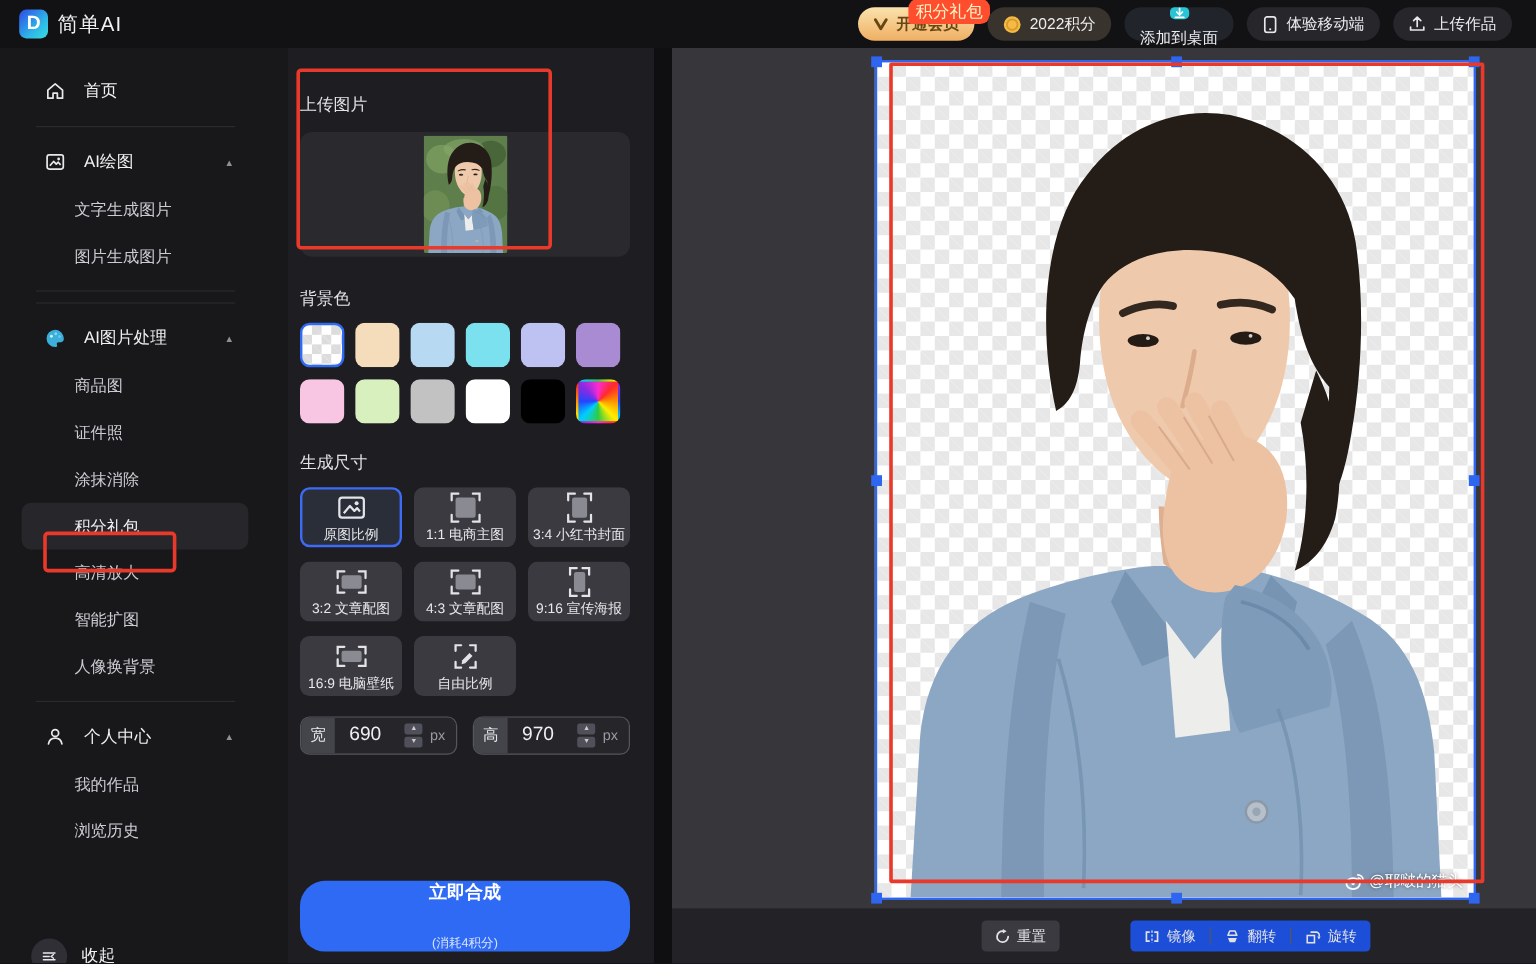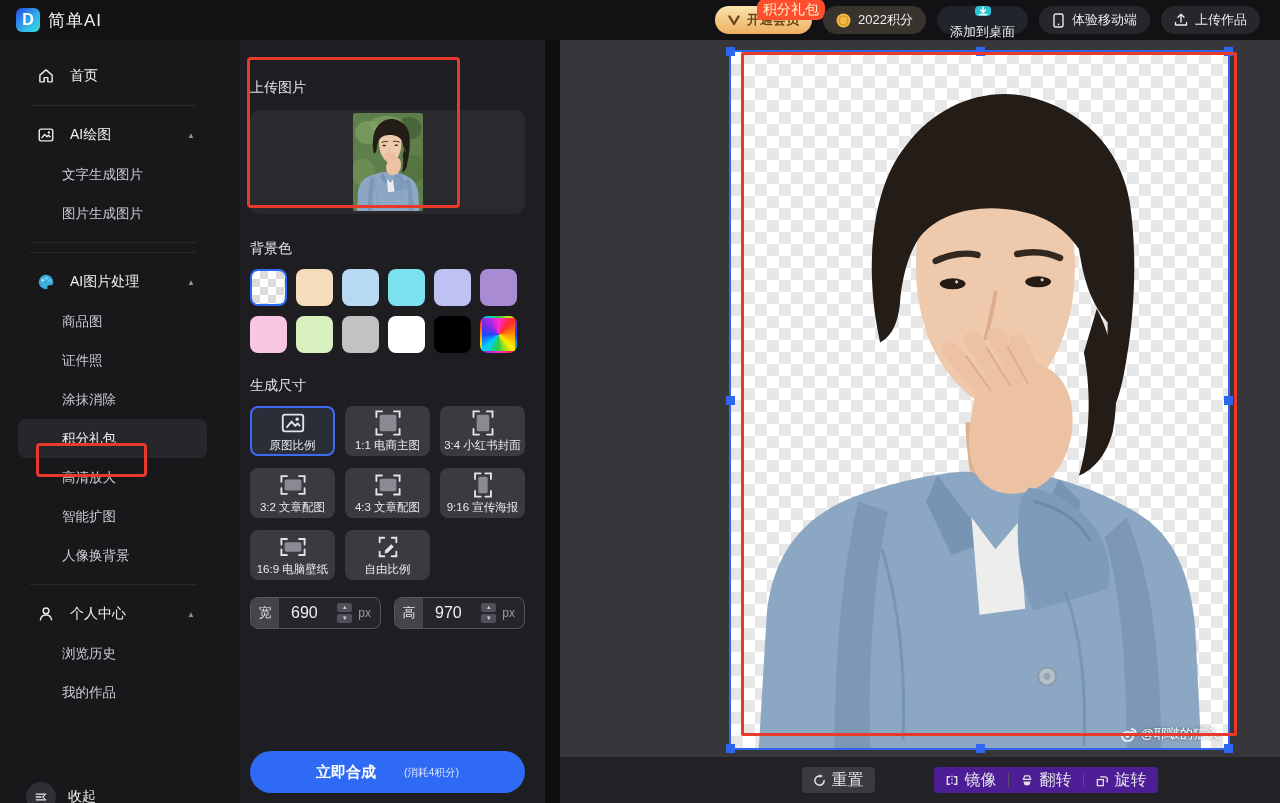--- a/index.html
+++ b/index.html
@@ -61,43 +61,43 @@
   .tile.selected{border-color:#3D6BF5;background:#2A2E38;}
   .tile-lb{font-size:11.5px;color:#E9E9EC;white-space:nowrap;}
   .tile-ic{height:27px;display:flex;align-items:center;}
   .steppers{margin-top:17px;display:flex;gap:13px;}
   .stepper{display:flex;align-items:center;height:32px;border:1px solid #55555C;border-radius:8px;background:#26262A;overflow:hidden;flex:1;}
   .st-label{width:28px;height:100%;background:#44444B;display:flex;align-items:center;justify-content:center;font-size:13px;color:#E6E6EA;flex:none;}
   .st-input{flex:1;min-width:0;background:transparent;border:none;outline:none;color:#F0F0F3;font-size:16px;padding:0 0 0 12px;}
   .st-arrows{display:flex;flex-direction:column;gap:2px;margin-right:6px;cursor:pointer;}
   .st-arrows i{font-style:normal;width:15px;height:9px;background:#50505A;border-radius:2px;color:#C9C9CF;font-size:6px;line-height:9px;text-align:center;}
   .st-unit{font-size:12px;color:#9A9AA2;margin-right:9px;}
-  .submit{position:absolute;left:10px;right:20px;bottom:10px;height:42px;border:none;border-radius:21px;background:#2F6AF5;
-     color:#fff;display:flex;flex-direction:row;align-items:center;justify-content:center;cursor:pointer;line-height:1.15;gap:28px;}
+  .submit{position:absolute;left:10px;right:20px;bottom:10px;height:59px;border:none;border-radius:21px;background:#2F6AF5;
+     color:#fff;display:flex;flex-direction:column;align-items:center;justify-content:center;cursor:pointer;line-height:1.15;gap:28px;}
   .submit .main{font-size:15px;font-weight:bold;}
   .submit .sub{font-size:10.5px;color:#D9E4FF;}
 
   
   .canvas{position:absolute;left:169px;top:10px;width:501px;height:700px;border:2px solid #2E66F0;
      background-color:#fff;background-image:
      linear-gradient(45deg,#E7E7E7 25%,transparent 25%,transparent 75%,#E7E7E7 75%),
      linear-gradient(45deg,#E7E7E7 25%,transparent 25%,transparent 75%,#E7E7E7 75%);
      background-size:24px 24px;background-position:0 0,12px 12px;cursor:move;}
   .cutout{position:absolute;left:0;bottom:0;width:100%;height:100%;}
   .handle{position:absolute;width:9px;height:9px;background:#2E66F0;z-index:6;}
   .h-tl{left:-5px;top:-5px;} .h-tm{left:calc(50% - 4px);top:-5px;} .h-tr{right:-5px;top:-5px;}
   .h-ml{left:-5px;top:calc(50% - 4px);} .h-mr{right:-5px;top:calc(50% - 4px);}
   .h-bl{left:-5px;bottom:-5px;} .h-bm{left:calc(50% - 4px);bottom:-5px;} .h-br{right:-5px;bottom:-5px;}
   .watermark{position:absolute;right:9px;bottom:5px;display:flex;align-items:center;gap:4px;color:#fff;font-size:13px;
      text-shadow:0 0 3px rgba(0,0,0,.55);z-index:4;}
   .preview-footer{position:absolute;left:0;right:0;bottom:0;height:46px;background:#232327;}
   .toolbar{position:absolute;left:169px;width:501px;top:10px;display:flex;justify-content:center;gap:14px;}
-  .pf-btn{height:26px;background:#3A3A40;border:none;border-radius:4px;color:#E2E2E6;font-size:16px;display:flex;
+  .pf-btn{height:26px;background:#3A3A40;border:none;border-radius:4px;color:#E2E2E6;font-size:12px;display:flex;
      align-items:center;gap:6px;padding:0 11px;cursor:pointer;}
-  .tool-group{display:flex;align-items:center;height:26px;background:#4c1d95;border-radius:4px;margin-left:45px;}
+  .tool-group{display:flex;align-items:center;height:26px;background:#1d4ed8;border-radius:4px;margin-left:45px;}
   .tool-group .pf-btn{background:transparent;height:100%;}
   .tg-sep{width:1px;height:14px;background:#55555C;}
 
   
   .anno{position:absolute;border:3px solid #E8392B;border-radius:4px;pointer-events:none;z-index:50;}
   .anno-upload{left:247px;top:57px;width:213px;height:151px;}
   .anno-sidebar{left:36px;top:443px;width:111px;height:34px;}
   .anno-preview{left:741px;top:52px;width:496px;height:684px;border-radius:2px;}
 </style>
 </head>
@@ -265,24 +265,24 @@
           <span class="side-ic">
             <svg width="18" height="18" viewBox="0 0 20 20">
               <circle cx="10" cy="6.5" r="3.2" stroke="#E8E8EC" stroke-width="1.6" fill="none"></circle>
               <path d="M3.8 16.5 C4.5 12.8 7 11.2 10 11.2 C13 11.2 15.5 12.8 16.2 16.5" stroke="#E8E8EC" stroke-width="1.6" fill="none" stroke-linecap="round"></path>
             </svg>
           </span>
           <span class="side-lb">个人中心</span>
           <span class="arrow">▲</span>
         </div>
         <div class="side-sub">
+          <span class="side-lb">我的作品</span>
+        </div>
+        <div class="side-sub">
           <span class="side-lb">浏览历史</span>
-        </div>
-        <div class="side-sub">
-          <span class="side-lb">我的作品</span>
         </div>
         <div class="side-collapse">
           <span class="side-ic circ">
             <svg width="16" height="16" viewBox="0 0 20 20">
               <path d="M4 6.5 H16 M4 10 H10 M4 13.5 H16" stroke="#E8E8EC" stroke-width="1.6" stroke-linecap="round"></path>
               <path d="M14.5 8 L12 10 L14.5 12" stroke="#E8E8EC" stroke-width="1.4" fill="none" stroke-linecap="round"></path>
             </svg>
           </span>
           <span class="side-lb">收起</span>
         </div>

